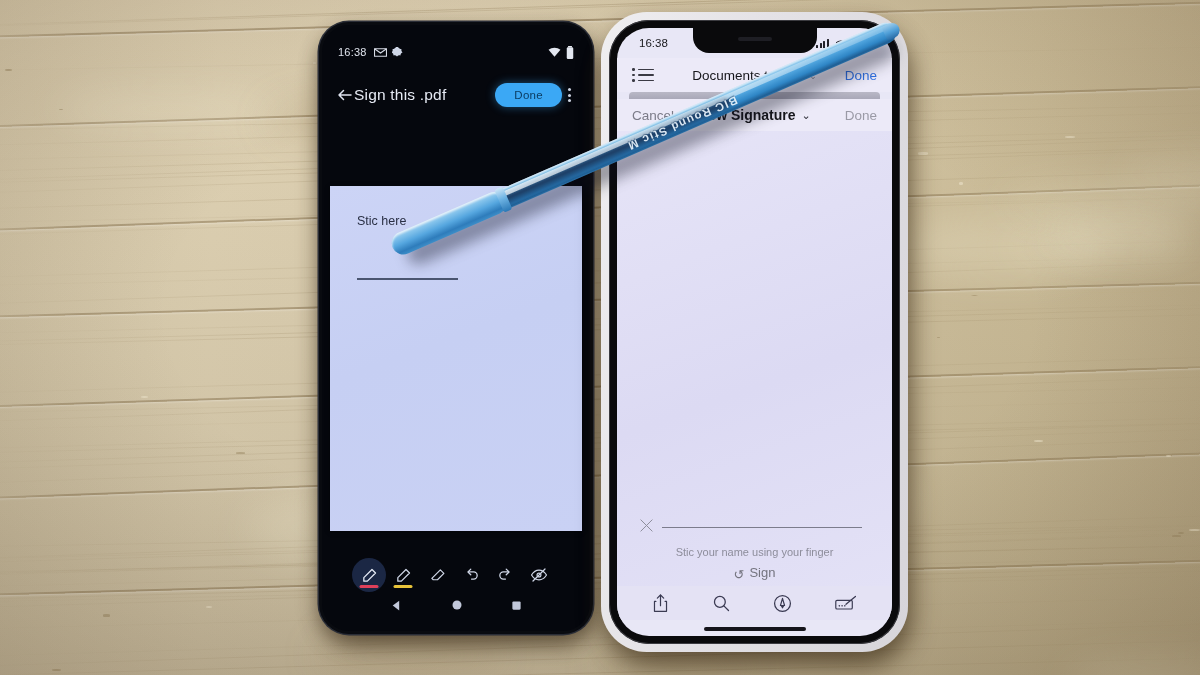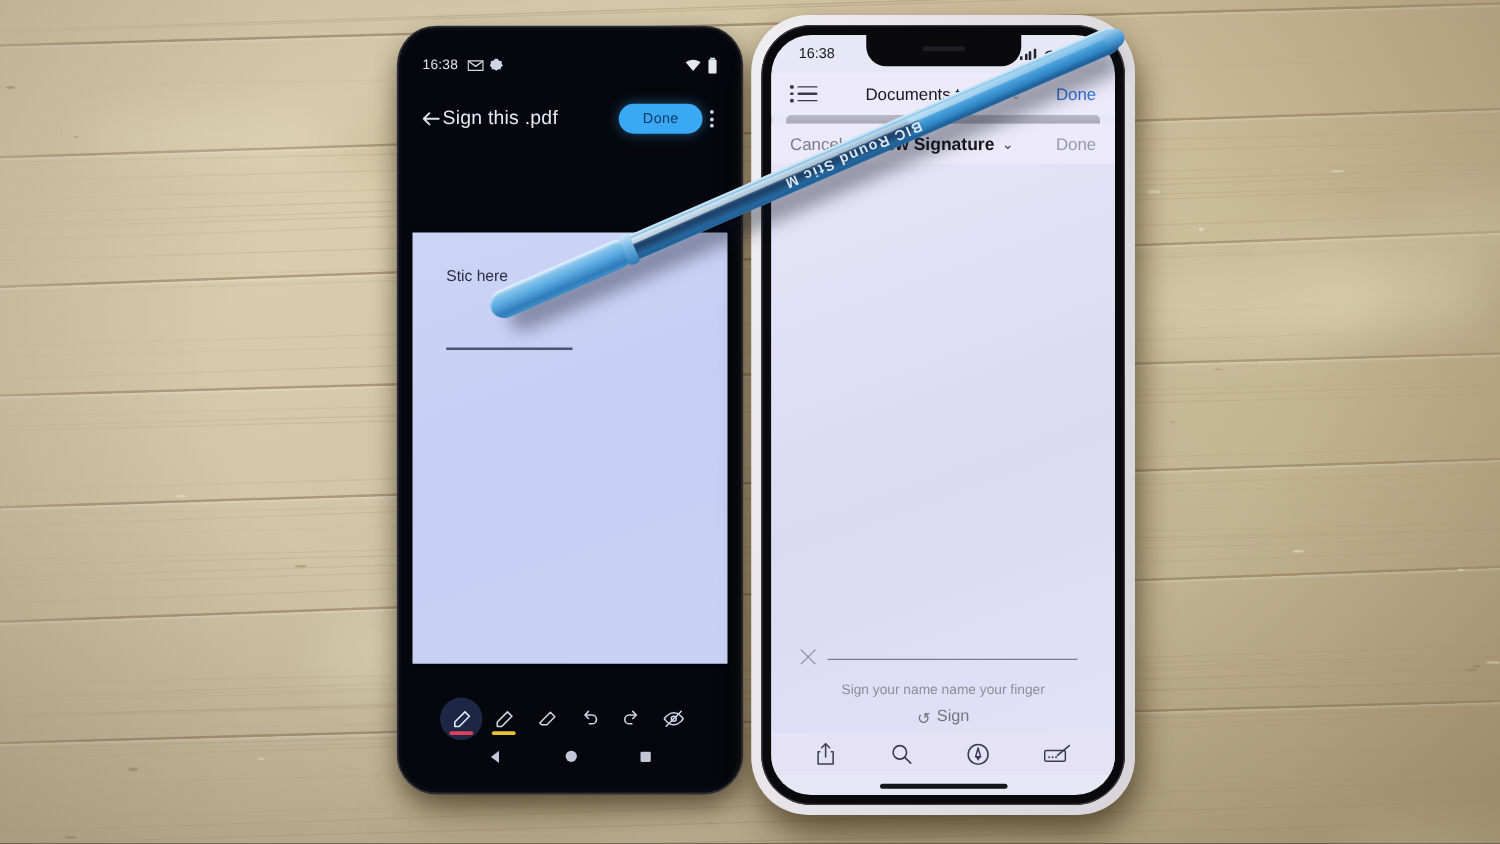--- a/index.html
+++ b/index.html
@@ -399,21 +399,21 @@
         </span>
         <span class="i-done2">Done</span>
       </div>
 
       <div class="i-canvas"></div>
 
       <svg class="i-x" viewBox="0 0 24 24">
         <path d="M3 3l18 18M21 3L3 21" stroke="#8e8e9c" stroke-width="1.6" stroke-linecap="round"></path>
       </svg>
       <div class="i-sigline"></div>
-      <div class="i-hint">Sign your name name your finger</div>
+      <div class="i-hint">Stic your name using your finger</div>
       <div class="i-clear">
         <span class="ico">↺</span><span>Sign</span>
       </div>
 
       <div class="i-toolbar">
         <svg width="17" height="19" viewBox="0 0 24 26">
           <path d="M12 1v15" fill="none" stroke="#3a3a52" stroke-width="1.7" stroke-linecap="round"></path>
           <path d="M7.5 5.5L12 1l4.5 4.5" fill="none" stroke="#3a3a52" stroke-width="1.7" stroke-linecap="round" stroke-linejoin="round"></path>
           <path d="M5.5 10H3.5v14h17V10h-2" fill="none" stroke="#3a3a52" stroke-width="1.7" stroke-linecap="round" stroke-linejoin="round"></path>
         </svg>

